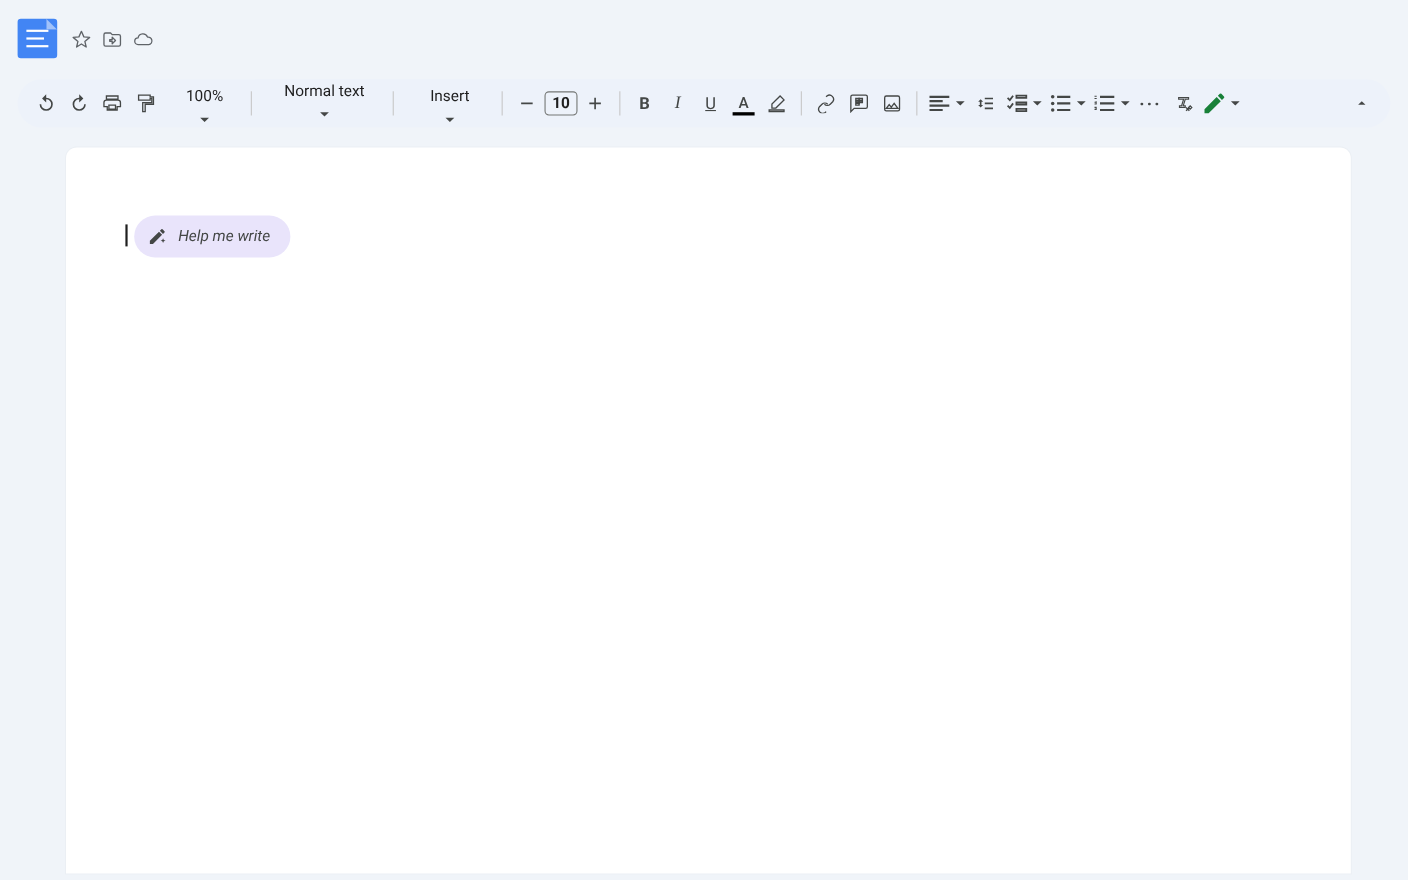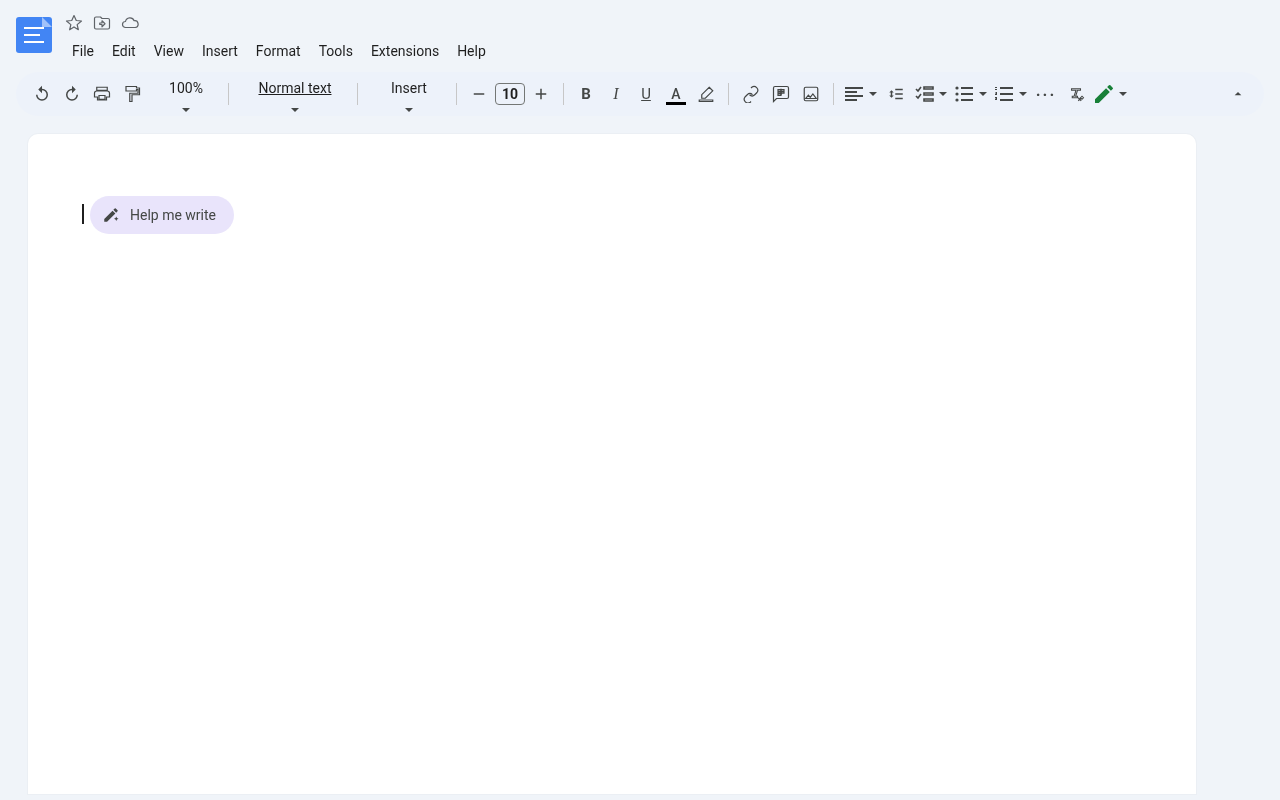--- a/index.html
+++ b/index.html
@@ -150,21 +150,21 @@
     padding: 0 6px 0 10px;
     height: 28px;
     font-size: 14px;
     color: #1f1f1f;
     cursor: pointer;
     border-radius: 4px;
     flex-direction: column;
   }
   .tb-select .caret svg { width: 10px; height: 10px; fill: #444746; }
   .zoom-select { min-width: 72px; justify-content: space-between; }
-  .style-select { min-width: 112px; justify-content: flex-start; text-decoration: underline; }
+  .style-select { min-width: 112px; justify-content: center; }
   .font-select { min-width: 82px; justify-content: space-between; }
   .fontsize-group { display: flex; align-items: center; gap: 2px; }
   .fontsize-input {
     width: 30px; height: 22px;
     border: 1px solid #747775;
     border-radius: 4px;
     font-size: 14px; text-align: center;
     display: flex; align-items: center; justify-content: center;
     background: transparent;
     font-weight: bold;
@@ -192,28 +192,29 @@
   .tb-more { letter-spacing: 2px; font-weight: 700; color: #444746; }
   .toolbar-spacer { flex: 1; }
   .collapse-btn svg { width: 16px; height: 16px; }
   
   .canvas-area {
     margin-top: 18px;
     display: flex;
     justify-content: flex-start;
   }
   .page {
-    margin-left: 28px;
+    margin-left: 60px;
     width: 1168px;
     height: 660px;
     background: #fff;
     border-top-left-radius: 10px;
     border-top-right-radius: 10px;
     box-shadow: 0 0 0 1px rgba(0,0,0,0.02);
     position: relative;
+    font-style: italic;
   }
   .cursor {
     position: absolute;
     left: 54px; top: 70px;
     width: 2px; height: 20px;
     background: #1f1f1f;
   }
   .help-pill {
     position: absolute;
     left: 62px; top: 62px;
@@ -247,30 +248,20 @@
         <svg viewBox="0 0 24 24">
             <path d="M10 4H4a2 2 0 0 0-2 2v12a2 2 0 0 0 2 2h16a2 2 0 0 0 2-2V8a2 2 0 0 0-2-2h-8l-2-2zM12 17v-3H9v-2h3V9l4 4-4 4z" fill="none" stroke="#5f6368" stroke-width="1.6" stroke-linejoin="round"></path>
           </svg>
       </span>
       <span class="title-icon">
         <svg viewBox="0 0 24 24">
             <path d="M19 18H6a4 4 0 0 1 0-8 6 6 0 0 1 11.5-1A4.5 4.5 0 0 1 19 18z" fill="none" stroke="#5f6368" stroke-width="1.6" stroke-linejoin="round"></path>
           </svg>
       </span>
     </div>
-    <div class="menu-row">
-      <span class="menu-item">File</span>
-      <span class="menu-item">Edit</span>
-      <span class="menu-item">View</span>
-      <span class="menu-item">Insert</span>
-      <span class="menu-item">Format</span>
-      <span class="menu-item">Tools</span>
-      <span class="menu-item">Extensions</span>
-      <span class="menu-item">Help</span>
-    </div>
   </div>
 
 </div>
 
 <div class="toolbar-wrap">
   <div class="tb-btn">
     <svg viewBox="0 0 24 24">
         <path d="M12 5V1L7 6l5 5V7a6 6 0 1 1-6 6H4a8 8 0 1 0 8-8z"></path>
       </svg>
   </div>

